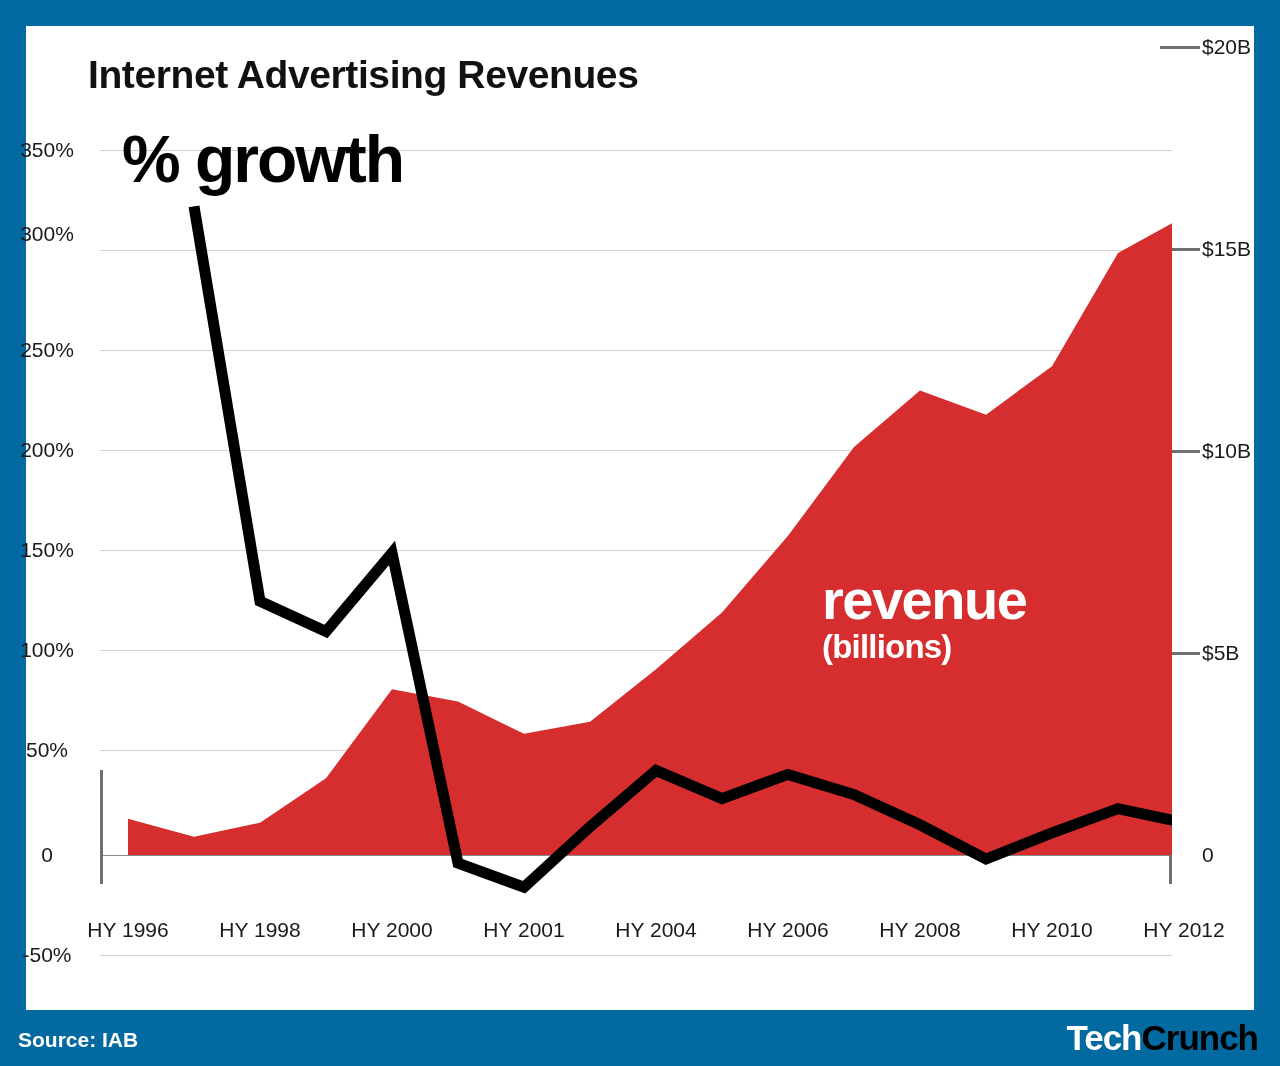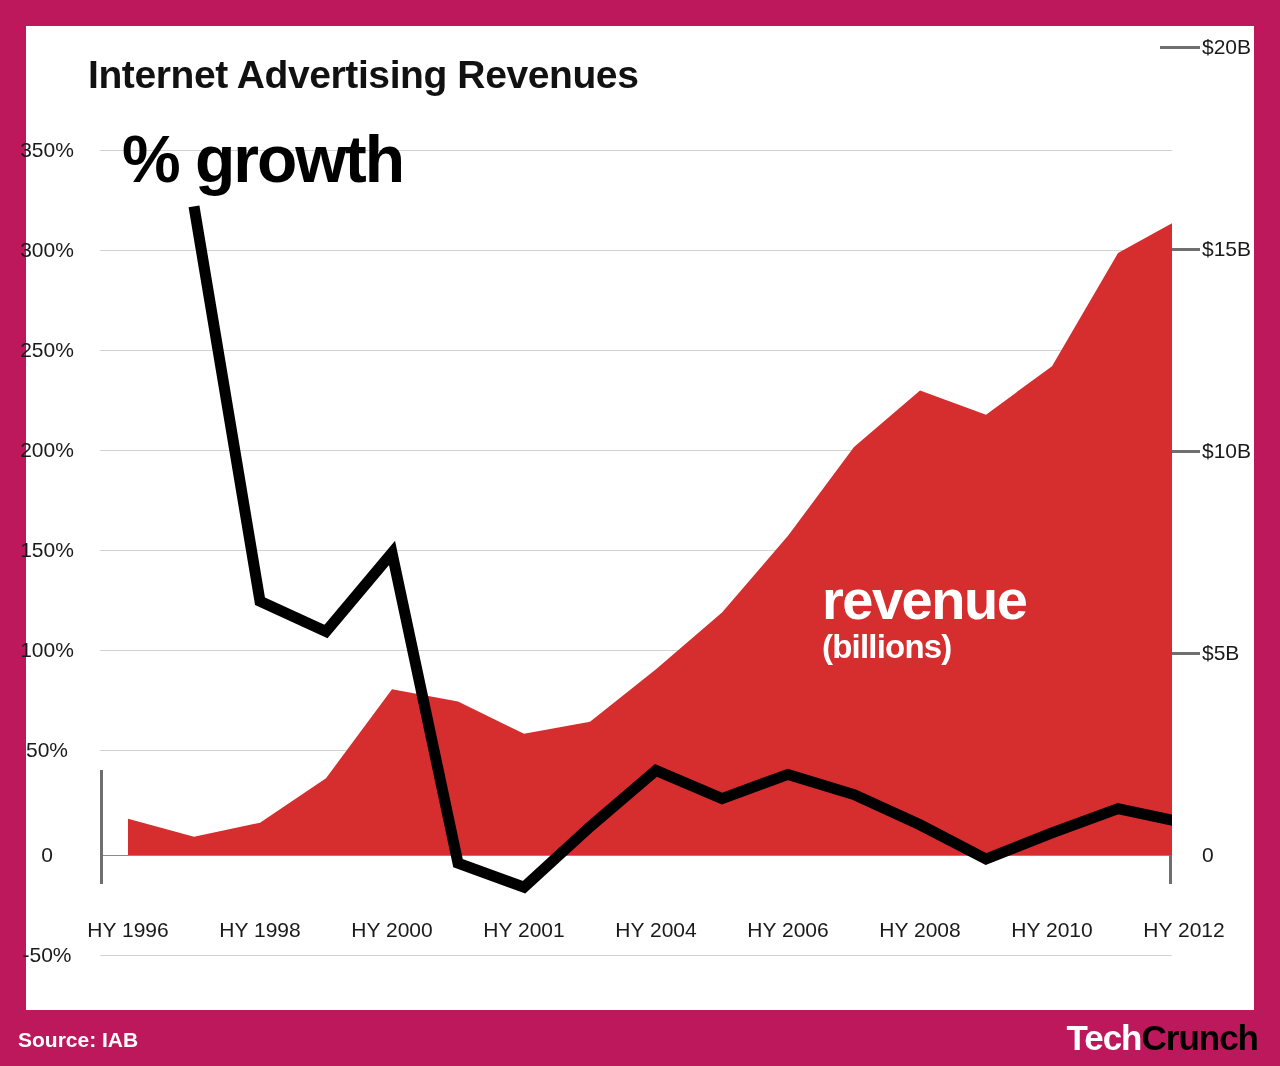--- a/index.html
+++ b/index.html
@@ -4,21 +4,21 @@
 <style>
   html, body {
     margin: 0;
     padding: 0;
     background: #ffffff;
   }
   #frame {
     position: relative;
     width: 1280px;
     height: 1066px;
-    background: #be185d;
+    background: #0369a1;
     box-sizing: border-box;
     font-family: "Liberation Sans", sans-serif;
     overflow: hidden;
   }
   #canvas {
     position: absolute;
     left: 26px;
     top: 26px;
     width: 1228px;
     height: 984px;
@@ -176,21 +176,21 @@
       <div class="gridline" style="top:224px"></div>
       <div class="gridline" style="top:324px"></div>
       <div class="gridline" style="top:424px"></div>
       <div class="gridline" style="top:524px"></div>
       <div class="gridline" style="top:624px"></div>
       <div class="gridline" style="top:724px"></div>
       <div class="gridline zero" style="top:829px"></div>
       <div class="gridline" style="top:929px"></div>
 
       <div class="tick-left" style="top:124px">350%</div>
-      <div class="tick-left" style="top:224px">300%</div>
+      <div class="tick-left" style="top:208px">300%</div>
       <div class="tick-left" style="top:324px">250%</div>
       <div class="tick-left" style="top:424px">200%</div>
       <div class="tick-left" style="top:524px">150%</div>
       <div class="tick-left" style="top:624px">100%</div>
       <div class="tick-left" style="top:724px">50%</div>
       <div class="tick-left" style="top:829px">0</div>
       <div class="tick-left" style="top:929px">-50%</div>
 
       <div class="rtick-mark" style="top:21px"></div>
       <div class="tick-right" style="top:21px">$20B</div>

